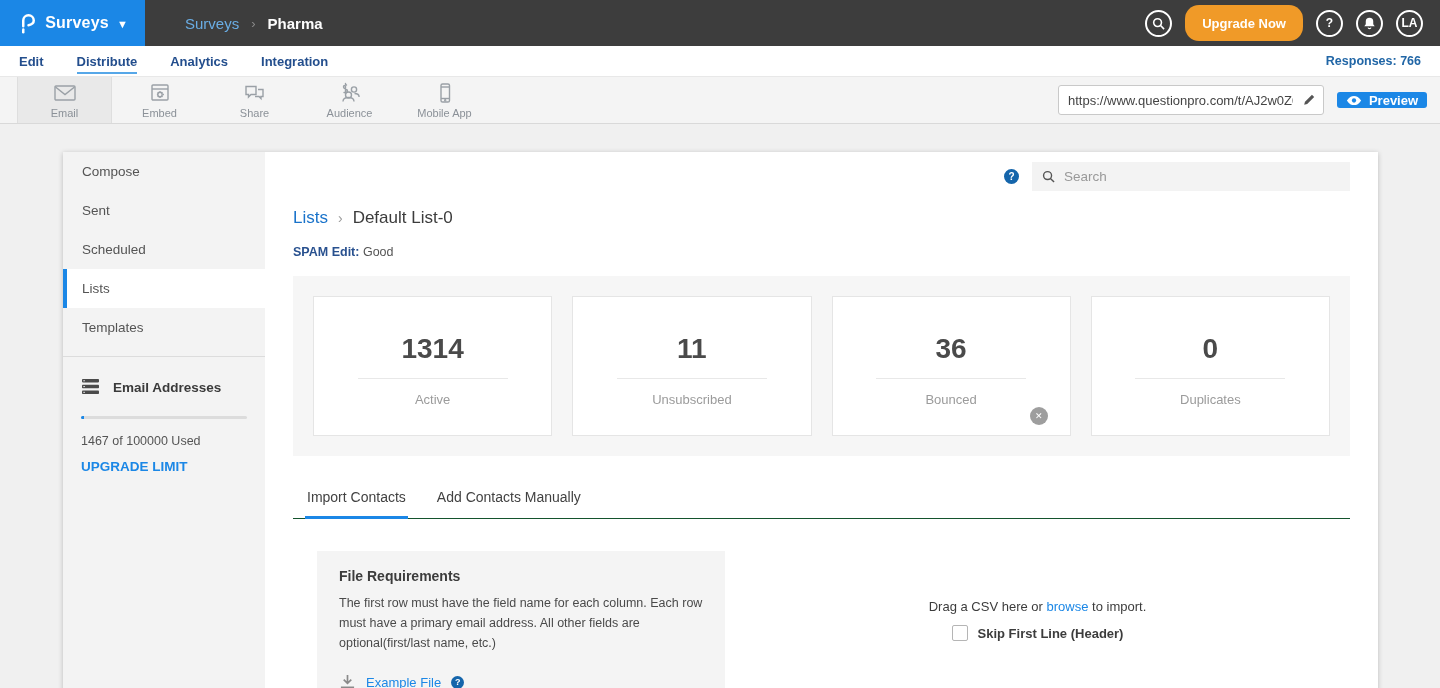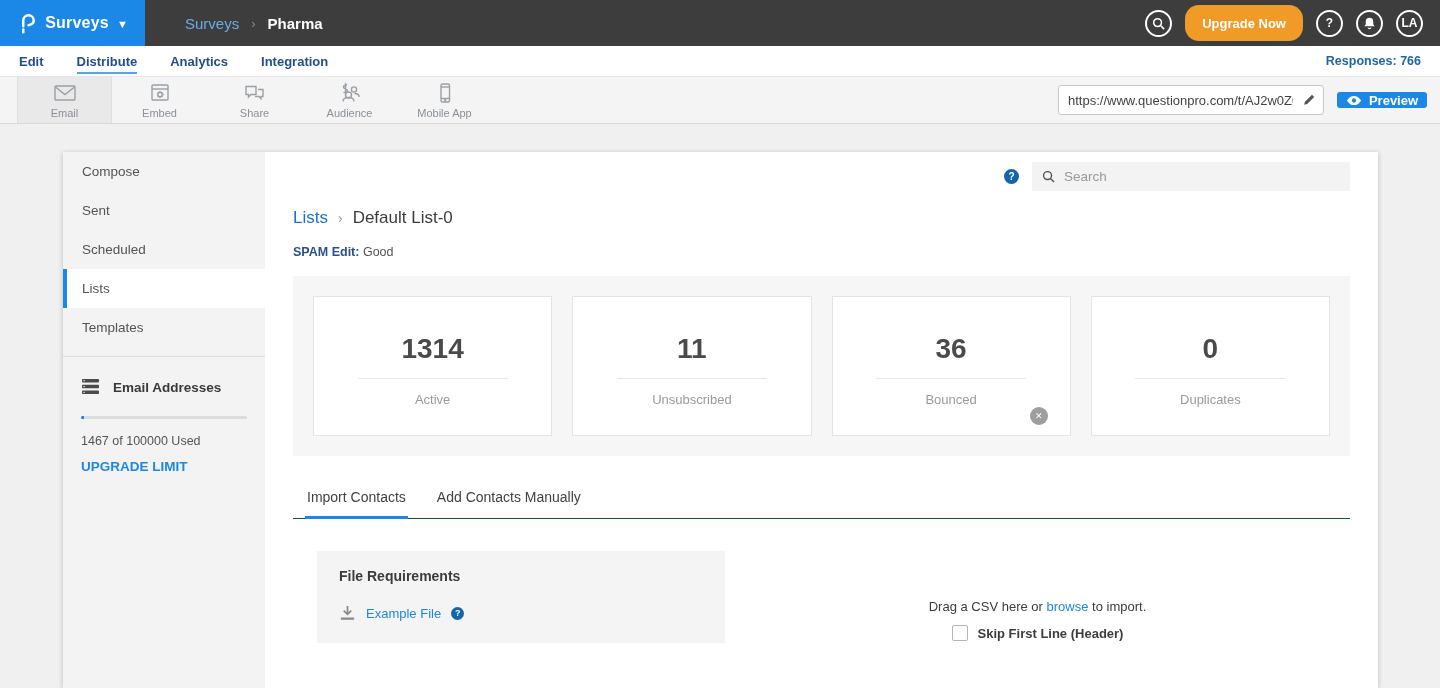--- a/index.html
+++ b/index.html
@@ -346,20 +346,21 @@
       </div>
 
       <div class="tabs-row">
         <span class="itab active">Import Contacts</span>
         <span class="itab">Add Contacts Manually</span>
       </div>
 
       <div class="import-row">
         <div class="filereq">
           <div class="ftitle">File Requirements</div>
+          <div class="fbody">The first row must have the field name for each column. Each row must have a primary email address. All other fields are optional(first/last name, etc.)</div>
           <div class="example-row">
             <svg width="17" height="16" viewBox="0 0 18 17">
               <path d="M9 1 v8.5 M5 6 l4 4 4-4" stroke="#8a8a8a" stroke-width="1.8" fill="none"></path>
               <path d="M2 14.5 h14" stroke="#8a8a8a" stroke-width="2.4" fill="none"></path>
             </svg>
             <a class="elink">Example File</a>
             <span class="help-dot">?</span>
           </div>
         </div>
         <div class="dropzone">

